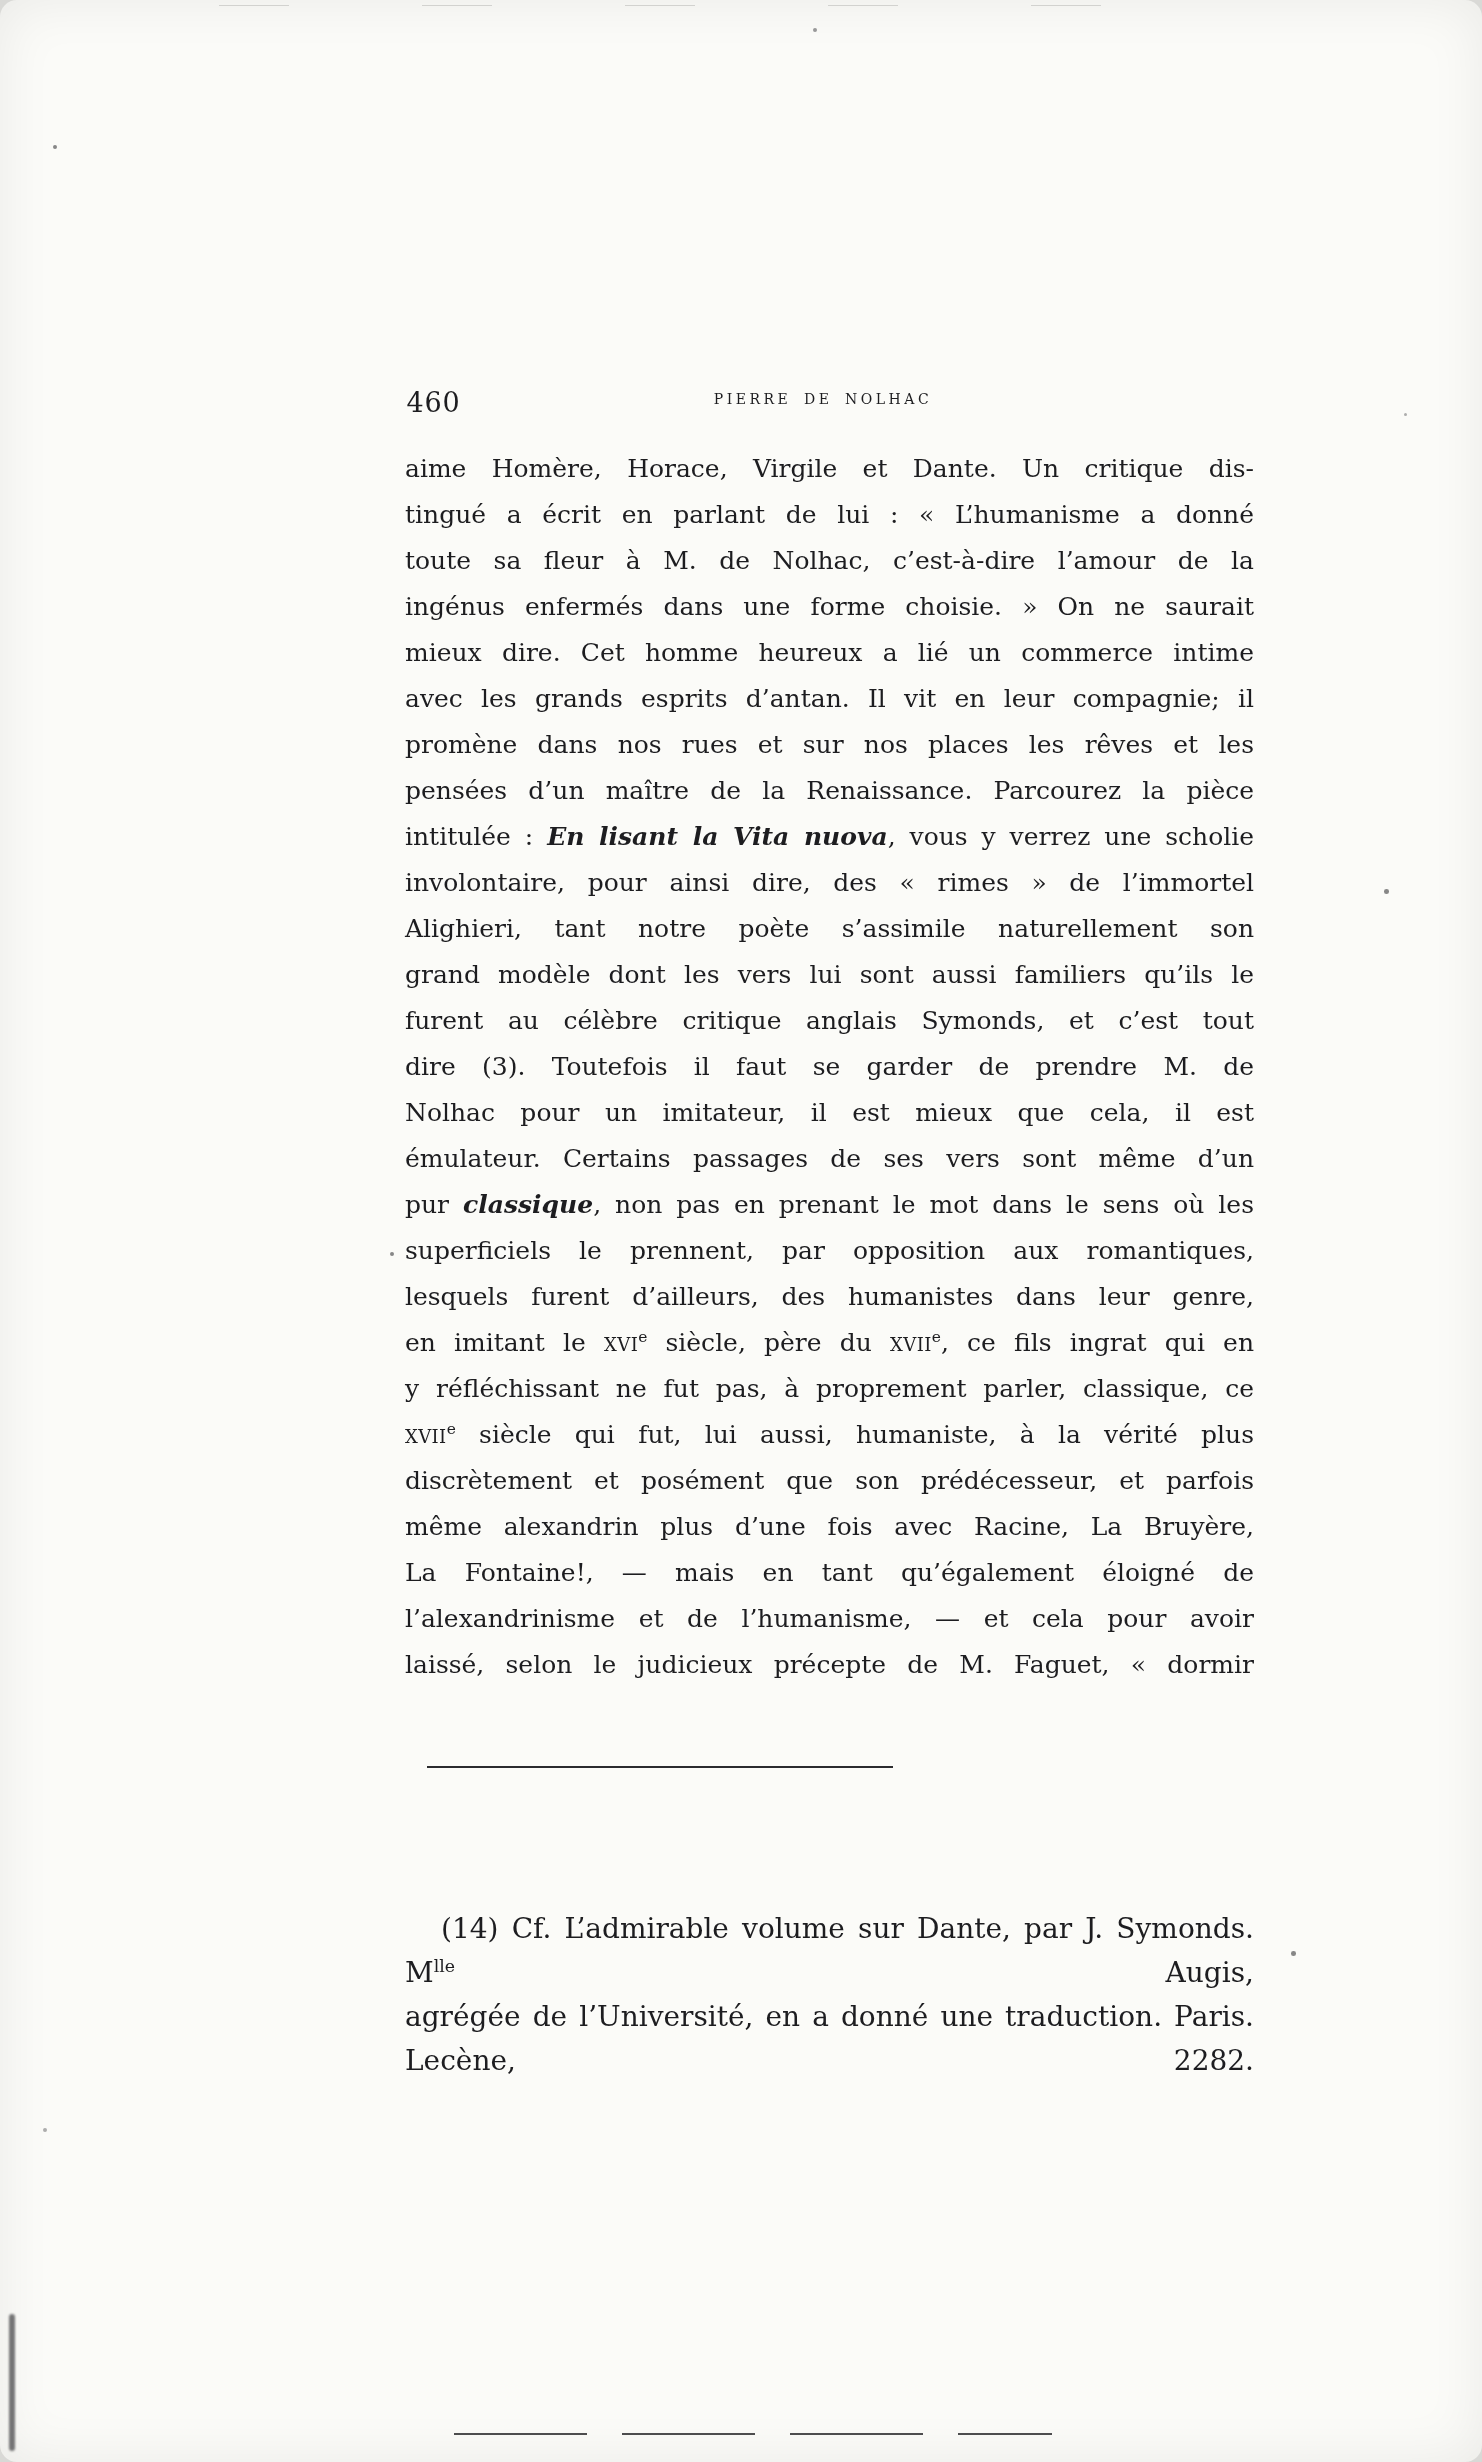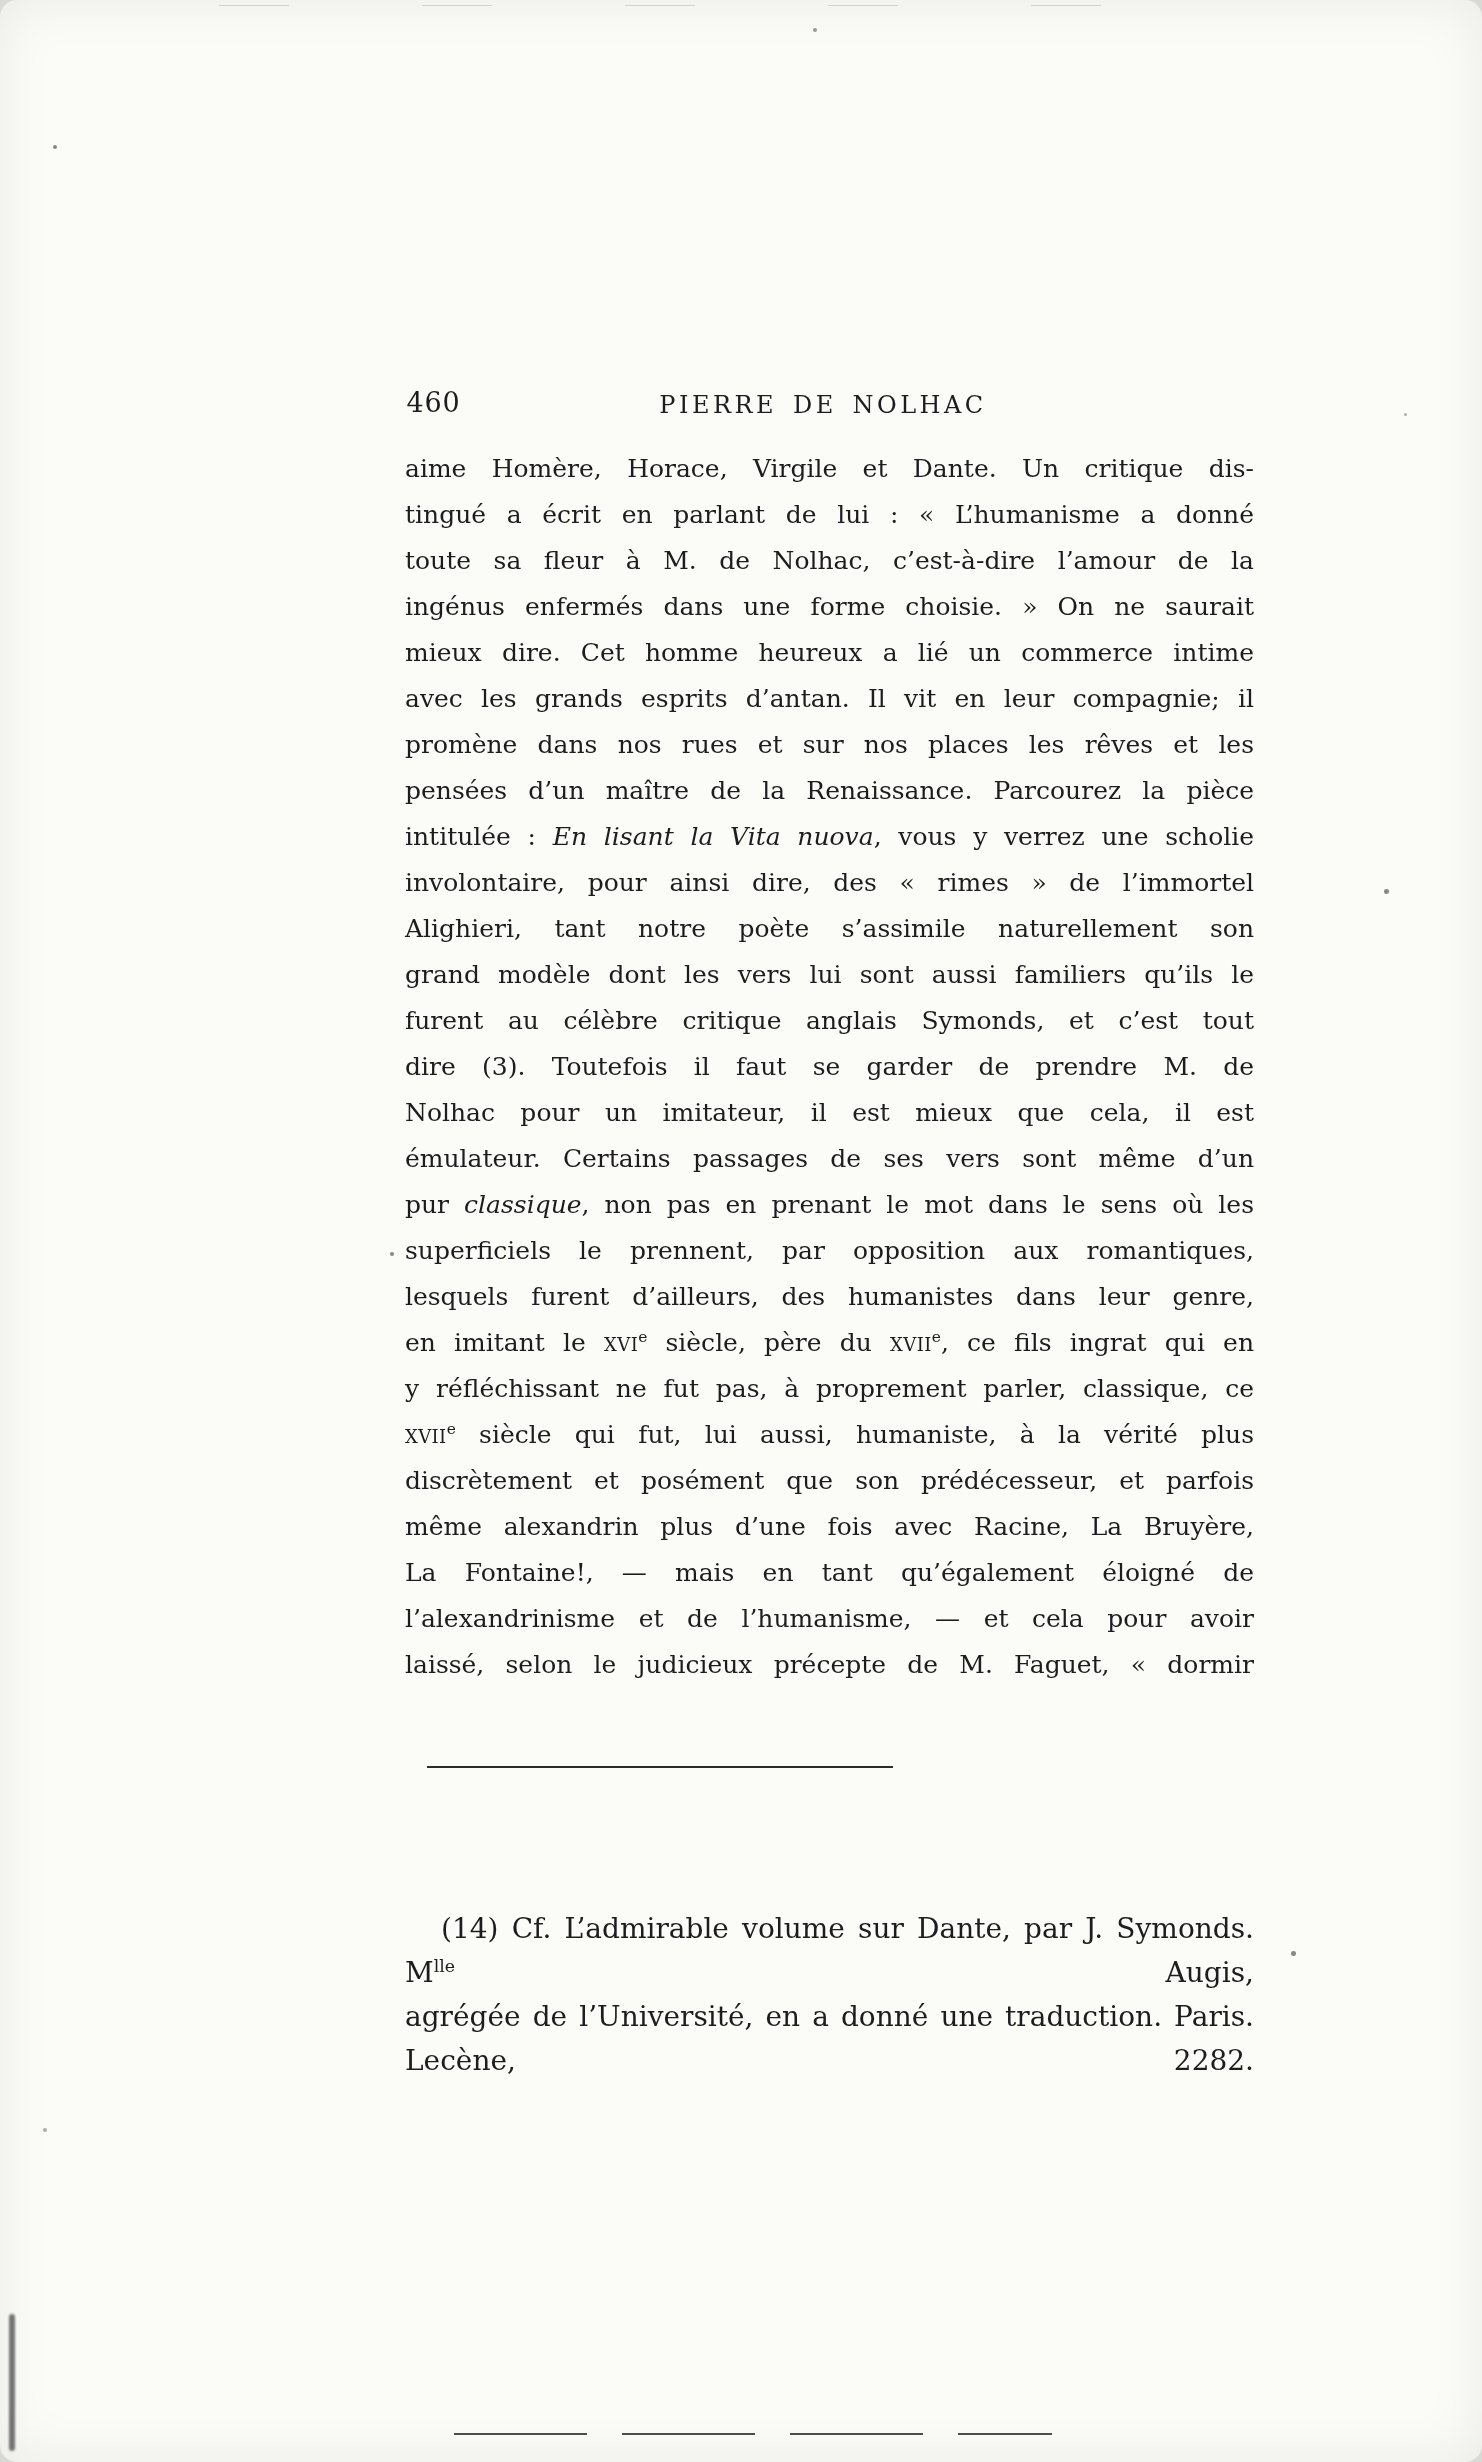--- a/index.html
+++ b/index.html
@@ -36,34 +36,34 @@
     top: 1.6px;
     font-size: 27px;
     letter-spacing: 0.8px;
   }
   .running-header {
     position: absolute;
     left: 0;
     right: 13px;
     top: 6.3px;
     text-align: center;
-    font-size: 24px;
+    font-size: 14px;
     letter-spacing: 3.5px;
     word-spacing: 4.7px;
   }
   .body-text {
     font-size: 25px;
     line-height: 46px;
   }
   .tline {
     text-align: justify;
     text-align-last: justify;
     -moz-text-align-last: justify;
   }
-  .i  { font-style: italic; }
+  .i  { font-style: italic; font-weight: bold; }
   .sc { font-variant: small-caps; letter-spacing: 0.4px; }
   sup { font-size: 0.62em; line-height: 0; }
   .footnote-rule {
     position: absolute;
     left: 427px;
     top: 1766px;
     width: 466px;
     height: 2.3px;
     background: #2b2b2e;
   }

